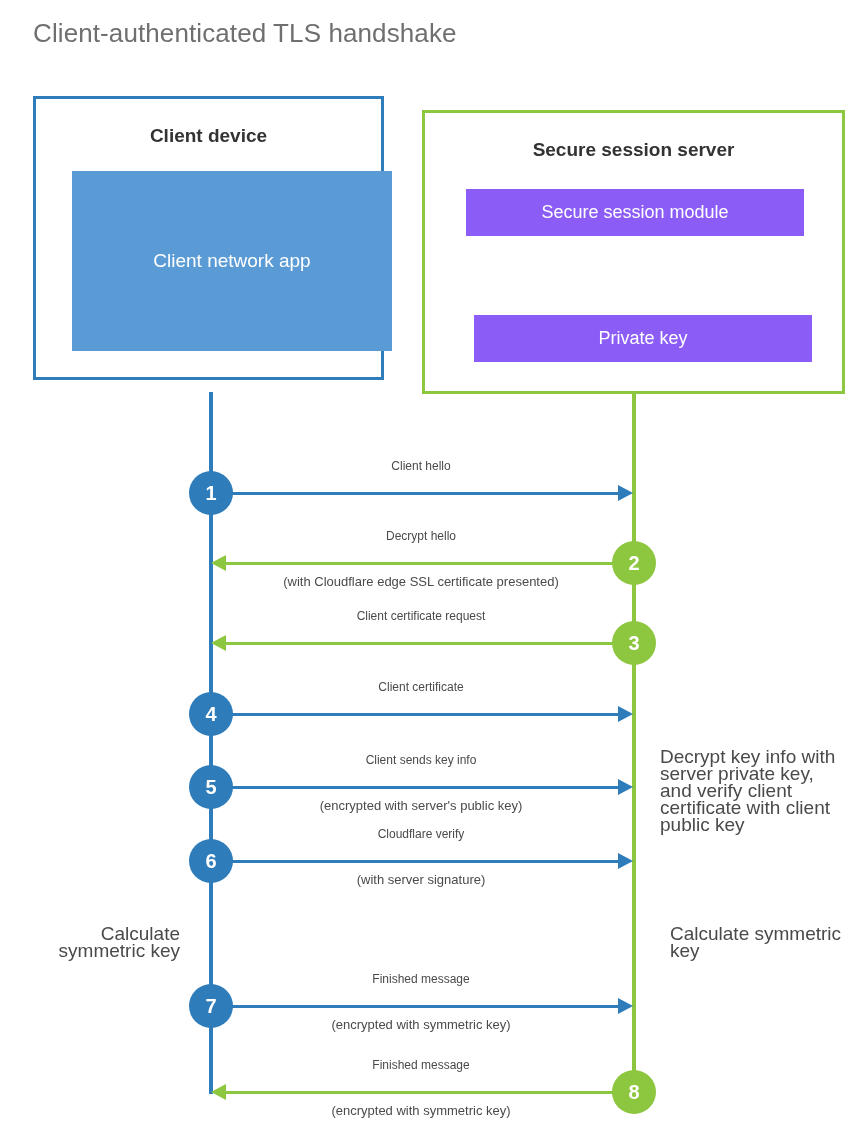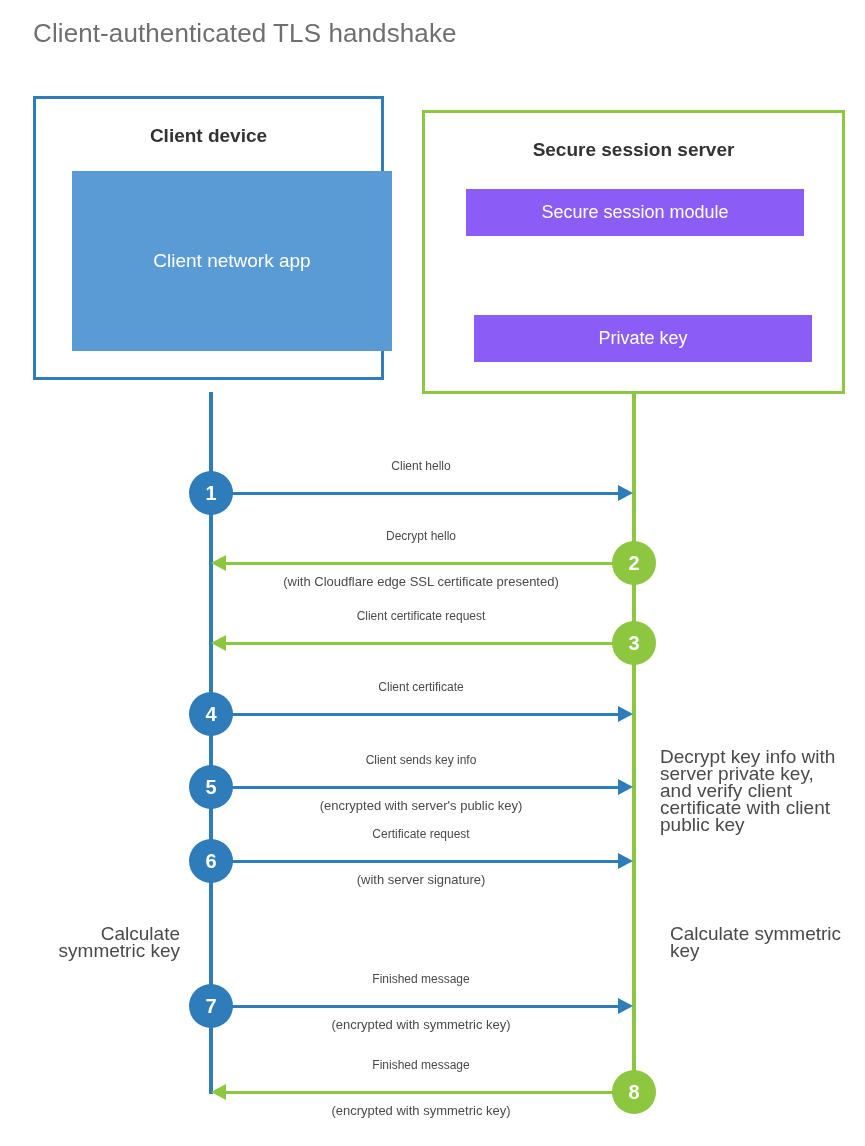--- a/index.html
+++ b/index.html
@@ -266,21 +266,21 @@
 
 <div class="step to-server" id="step-5" style="top:787px">
   <div class="step-label">Client sends key info</div>
   <div class="arrow-line"></div>
   <div class="arrow-head"></div>
   <div class="step-sub">(encrypted with server's public key)</div>
   <div class="step-circle">5</div>
 </div>
 
 <div class="step to-server" id="step-6" style="top:861px">
-  <div class="step-label">Certificate request</div>
+  <div class="step-label">Cloudflare verify</div>
   <div class="arrow-line"></div>
   <div class="arrow-head"></div>
   <div class="step-sub">(with server signature)</div>
   <div class="step-circle">6</div>
 </div>
 
 <div class="step to-server" id="step-7" style="top:1006px">
   <div class="step-label">Finished message</div>
   <div class="arrow-line"></div>
   <div class="arrow-head"></div>

